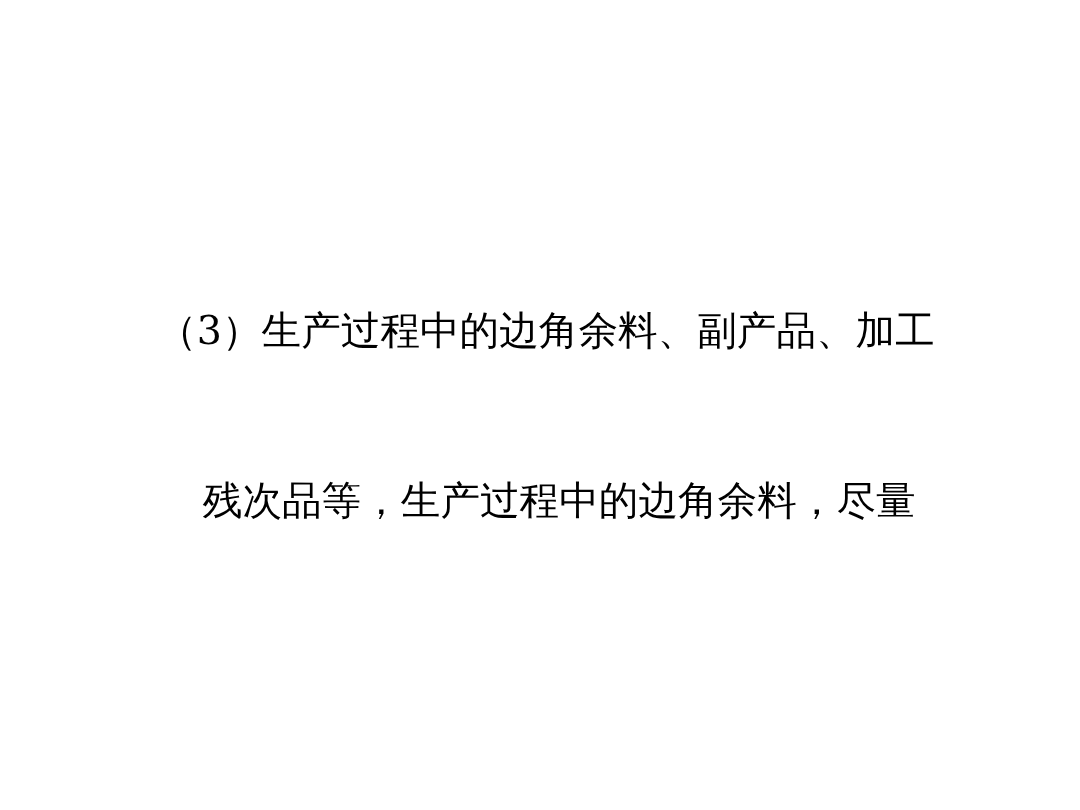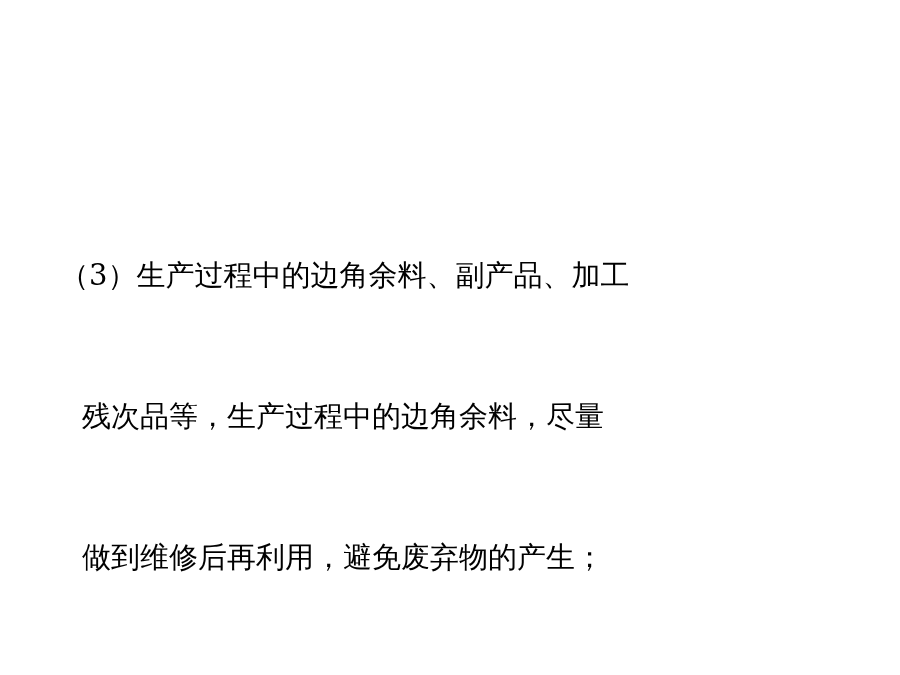--- a/index.html
+++ b/index.html
@@ -22,44 +22,44 @@
     box-sizing: border-box;
   }
   .body-block {
     position: absolute;
     left: 60px;
     top: 158px;
     width: 790px;
   }
   .para {
     color: #000000;
-    font-size: 29px;
+    font-size: 33px;
     line-height: 47px;
     letter-spacing: 0px;
     text-indent: 0;
     margin: 0 0 2px 0;
     white-space: pre-wrap;
     font-weight: 400;
     font-family: "DejaVu Serif", "Liberation Serif", serif;
+    text-align: center;
   }
   .para .hang {
     display: block;
     padding-left: 22px;
   }
   .para .first {
     display: block;
     padding-left: 0px;
   }
 </style>
 </head>
 <body>
 
 <div class="slide">
   <div class="body-block">
 
     <p class="para">
       <span class="first">（3）生产过程中的边角余料、副产品、加工</span>
       <span class="hang">残次品等，生产过程中的边角余料，尽量</span>
-      <span class="hang">做到维修后再利用，避免废弃物的产生；</span>
     </p>
 
   </div>
 </div>
 
 </body></html>

